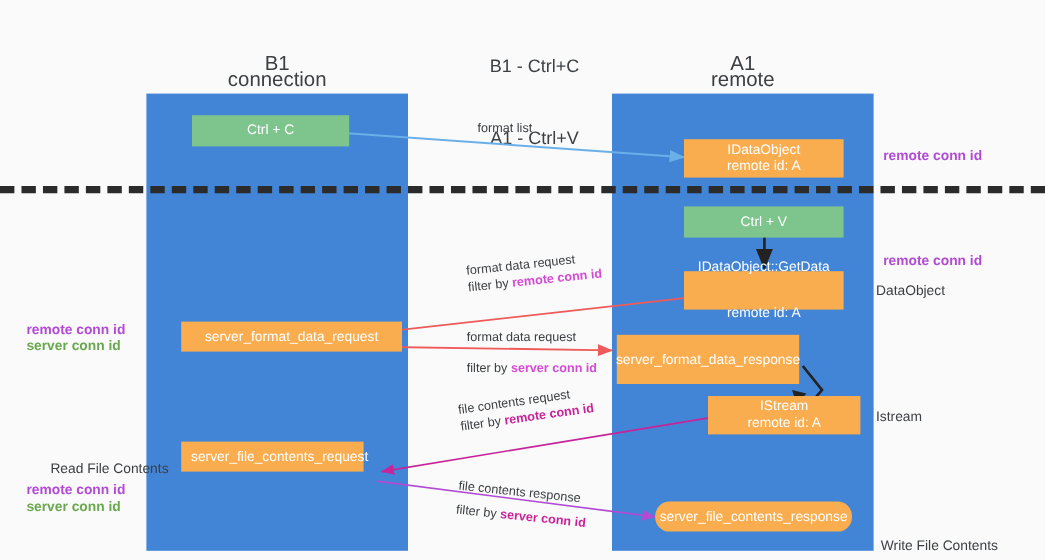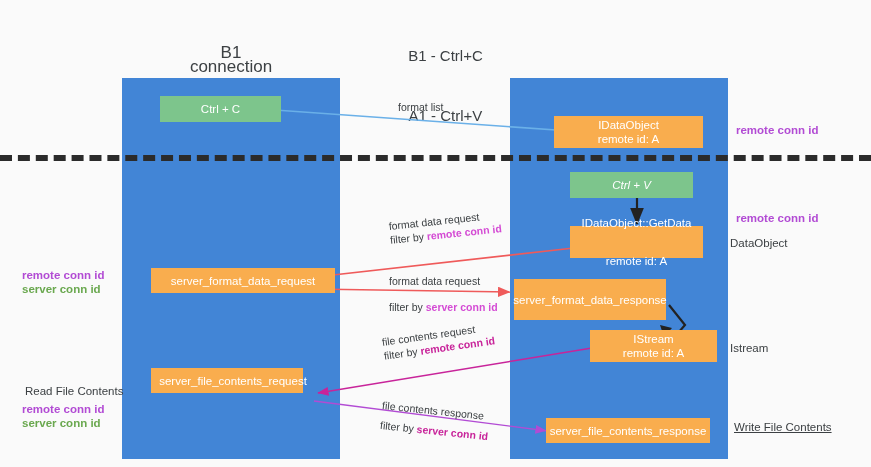--- a/index.html
+++ b/index.html
@@ -119,20 +119,24 @@
 
   <div id="title" class="abs">
     <span class="line">B1 - Ctrl+C</span>
     <span class="line">A1 - Ctrl+V</span>
   </div>
 
   <div id="col-header-b1" class="abs col-header">
     <div>B1</div>
     <div>connection</div>
   </div>
+  <div id="col-header-a1" class="abs col-header">
+    <div>A1</div>
+    <div>remote</div>
+  </div>
 
   <div id="lane-b1" class="abs lane"></div>
   <div id="lane-a1" class="abs lane"></div>
 
   <svg id="arrows" viewBox="0 0 871 467">
     <defs>
       <marker id="ah-blue" markerWidth="9" markerHeight="9" refX="7.5" refY="3.2" orient="auto">
         <path d="M0,0 L8,3.2 L0,6.4 z" fill="#6ab0e8"></path>
       </marker>
       <marker id="ah-red" markerWidth="9" markerHeight="9" refX="7.5" refY="3.2" orient="auto">
@@ -158,30 +162,30 @@
     <line x1="312" y1="289" x2="510" y2="292" stroke="#ef5a5a" stroke-width="1.6" marker-end="url(#ah-red)"></line>
 
     <path d="M669,305 L685,325 L672,340" fill="none" stroke="#222222" stroke-width="2.2"></path>
     <polygon points="560,333 572,336 564,345" fill="#222222" transform="translate(100,-8)"></polygon>
 
     <line x1="592" y1="348" x2="318" y2="393" stroke="#c8249a" stroke-width="1.4" marker-end="url(#ah-magenta)"></line>
 
     <line x1="314" y1="401" x2="548" y2="431" stroke="#b24bd4" stroke-width="1.4" marker-end="url(#ah-purple)"></line>
   </svg>
 
-  <div class="abs node green" style="left:160px;top:96px;width:121px;height:26px;">
+  <div class="abs node green" style="left:160px;top:96px;width:131px;height:26px;">
     <div>Ctrl + C</div>
   </div>
 
-  <div class="abs node orange" style="left:554px;top:116px;width:149px;height:32px;">
+  <div class="abs node orange" style="left:570px;top:116px;width:133px;height:32px;">
     <div>IDataObject</div>
     <div class="l2">remote id: A</div>
   </div>
 
-  <div class="abs node green" style="left:570px;top:172px;width:123px;height:26px;font-style:italic;">
+  <div class="abs node green" style="left:570px;top:172px;width:133px;height:26px;">
     <div>Ctrl + V</div>
   </div>
 
   <div class="abs node orange" style="left:570px;top:226px;width:133px;height:32px;gap:24px;">
     <div>IDataObject::GetData</div>
     <div class="l2">remote id: A</div>
   </div>
 
   <div class="abs node orange" style="left:151px;top:268px;width:184px;height:25px;">
     <div>server_format_data_request</div>
@@ -193,21 +197,21 @@
 
   <div class="abs node orange" style="left:590px;top:330px;width:127px;height:32px;">
     <div>IStream</div>
     <div class="l2">remote id: A</div>
   </div>
 
   <div class="abs node orange" style="left:151px;top:368px;width:152px;height:25px;padding-left:16px;">
     <div>server_file_contents_request</div>
   </div>
 
-  <div class="abs node orange" style="left:546px;top:418px;width:164px;height:25px;">
+  <div class="abs node orange" style="left:546px;top:418px;width:164px;height:25px;border-radius:12px;">
     <div>server_file_contents_response</div>
   </div>
 
   <div class="abs edge-label" style="left:398px;top:100px;">
     <span>format list</span>
   </div>
 
   <div class="abs edge-label" style="left:388px;top:219px;transform:rotate(-6deg);transform-origin:left top;">
     <div>format data request</div>
     <div>
@@ -237,28 +241,28 @@
   </div>
 
   <div class="abs right-note pink" style="left:736px;top:123px;">remote conn id</div>
 
   <div class="abs right-note pink" style="left:736px;top:211px;">remote conn id</div>
 
   <div class="abs right-note" style="left:730px;top:236px;">DataObject</div>
 
   <div class="abs right-note" style="left:730px;top:341px;">Istream</div>
 
-  <div class="abs right-note" style="left:734px;top:420px;text-decoration:underline;">Write File Contents</div>
+  <div class="abs right-note" style="left:734px;top:448px;">Write File Contents</div>
 
   <div class="abs side-note" style="left:22px;top:268px;">
     <div class="pink">remote conn id</div>
     <div class="green">server conn id</div>
   </div>
 
-  <div class="abs side-note" style="left:25px;top:384px;">
+  <div class="abs side-note" style="left:42px;top:384px;">
     <div class="plain">Read File Contents</div>
   </div>
   <div class="abs side-note" style="left:22px;top:402px;">
     <div class="pink">remote conn id</div>
     <div class="green">server conn id</div>
   </div>
 
   <div id="divider" class="abs"></div>
 
 </div>

